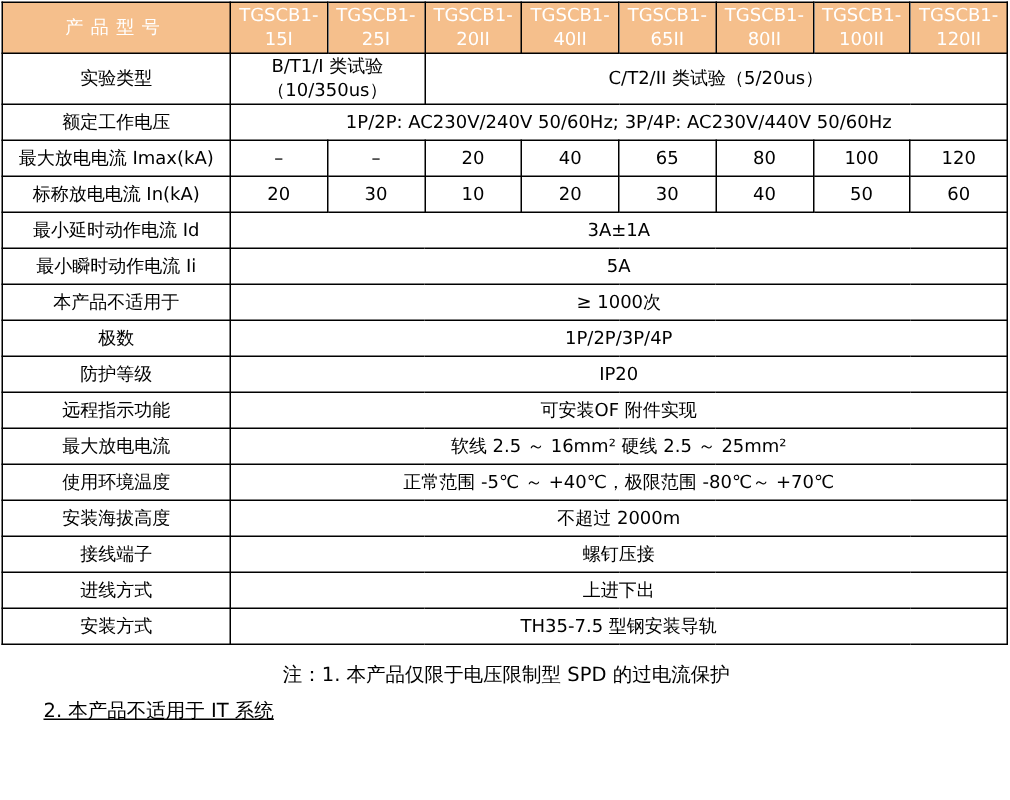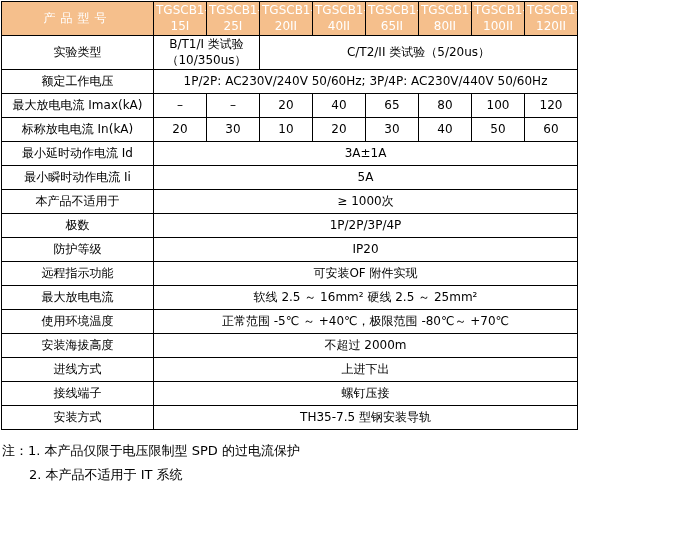--- a/index.html
+++ b/index.html
@@ -13,21 +13,21 @@
     height: 533px;
     overflow: hidden;
     background: #ffffff;
     font-family: "DejaVu Sans", "Liberation Sans", sans-serif;
     font-size: 12px;
     color: #000000;
   }
   table.spec-table {
     border-collapse: collapse;
     table-layout: fixed;
-    width: 577px;
+    width: 671px;
     margin: 1px 0 0 1px;
   }
   .spec-table th, .spec-table td {
     border: 1px solid #000000;
     text-align: center;
     vertical-align: middle;
     padding: 1px 2px;
     overflow: hidden;
     line-height: 1.3;
   }
@@ -41,22 +41,22 @@
     letter-spacing: 5px;
   }
   .spec-table col.label-col { width: 152px; }
   .spec-table td.label-cell { height: 21px; }
   .spec-table td.value-cell { height: 21px; }
   .notes {
     margin: 9px 0 0 2px;
     font-size: 13px;
     line-height: 1.8;
   }
-  .note-line-first { white-space: pre-wrap; }
-  .note-line-rest { padding-left: 27px; white-space: pre-wrap; }
+  .note-line-first { white-space: pre-wrap; text-align: center; }
+  .note-line-rest { padding-left: 27px; white-space: pre-wrap; text-decoration: underline; }
 </style>
 </head>
 <body>
 
 <div class="page">
 
   <table class="spec-table" id="spec-table">
       <colgroup>
         <col class="label-col">
         <col>
@@ -141,26 +141,26 @@
         </tr>
         <tr>
           <td class="label-cell">使用环境温度</td>
           <td colspan="8" class="value-cell">正常范围 -5℃ ～ +40℃，极限范围 -80℃～ +70℃</td>
         </tr>
         <tr>
           <td class="label-cell">安装海拔高度</td>
           <td colspan="8" class="value-cell">不超过 2000m</td>
         </tr>
         <tr>
+          <td class="label-cell">接线端子</td>
+          <td colspan="8" class="value-cell">螺钉压接</td>
+        </tr>
+        <tr>
           <td class="label-cell">进线方式</td>
           <td colspan="8" class="value-cell">上进下出</td>
-        </tr>
-        <tr>
-          <td class="label-cell">接线端子</td>
-          <td colspan="8" class="value-cell">螺钉压接</td>
         </tr>
         <tr>
           <td class="label-cell">安装方式</td>
           <td colspan="8" class="value-cell">TH35-7.5 型钢安装导轨</td>
         </tr>
       </tbody>
     </table>
 
   <div class="notes">
     <div class="note-line-first"><span>注：</span><span>1. 本产品仅限于电压限制型 SPD 的过电流保护</span></div>

